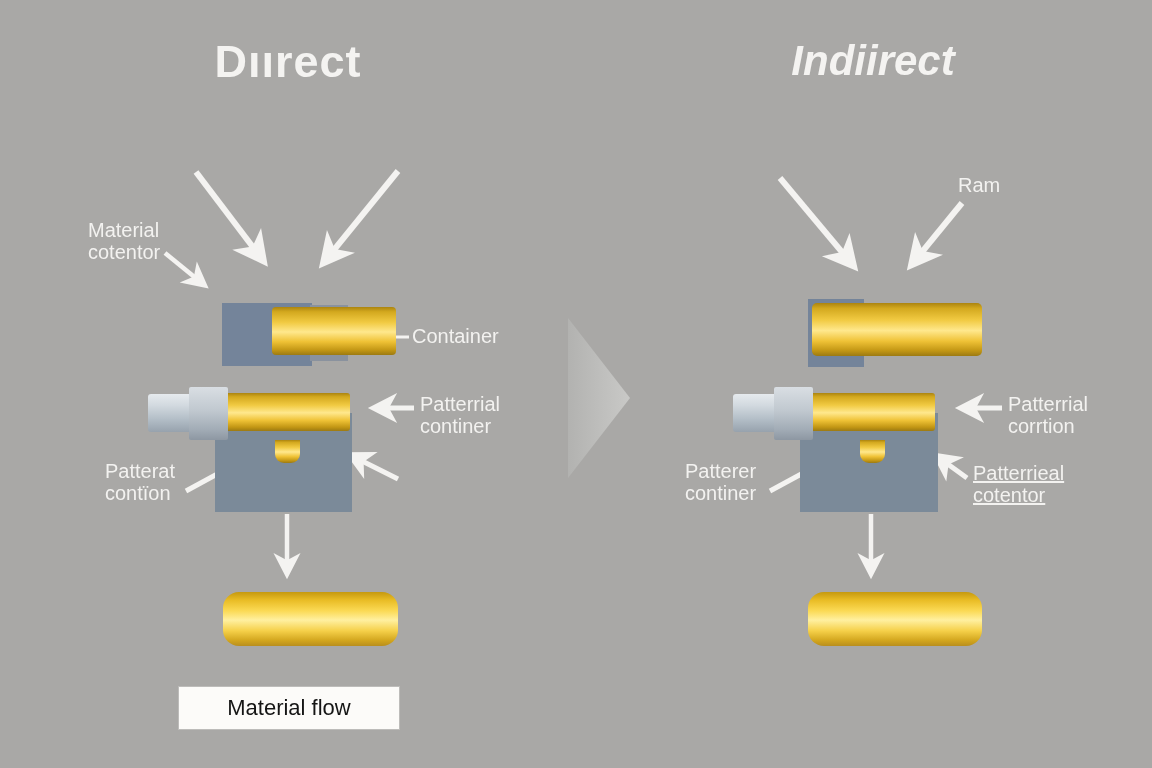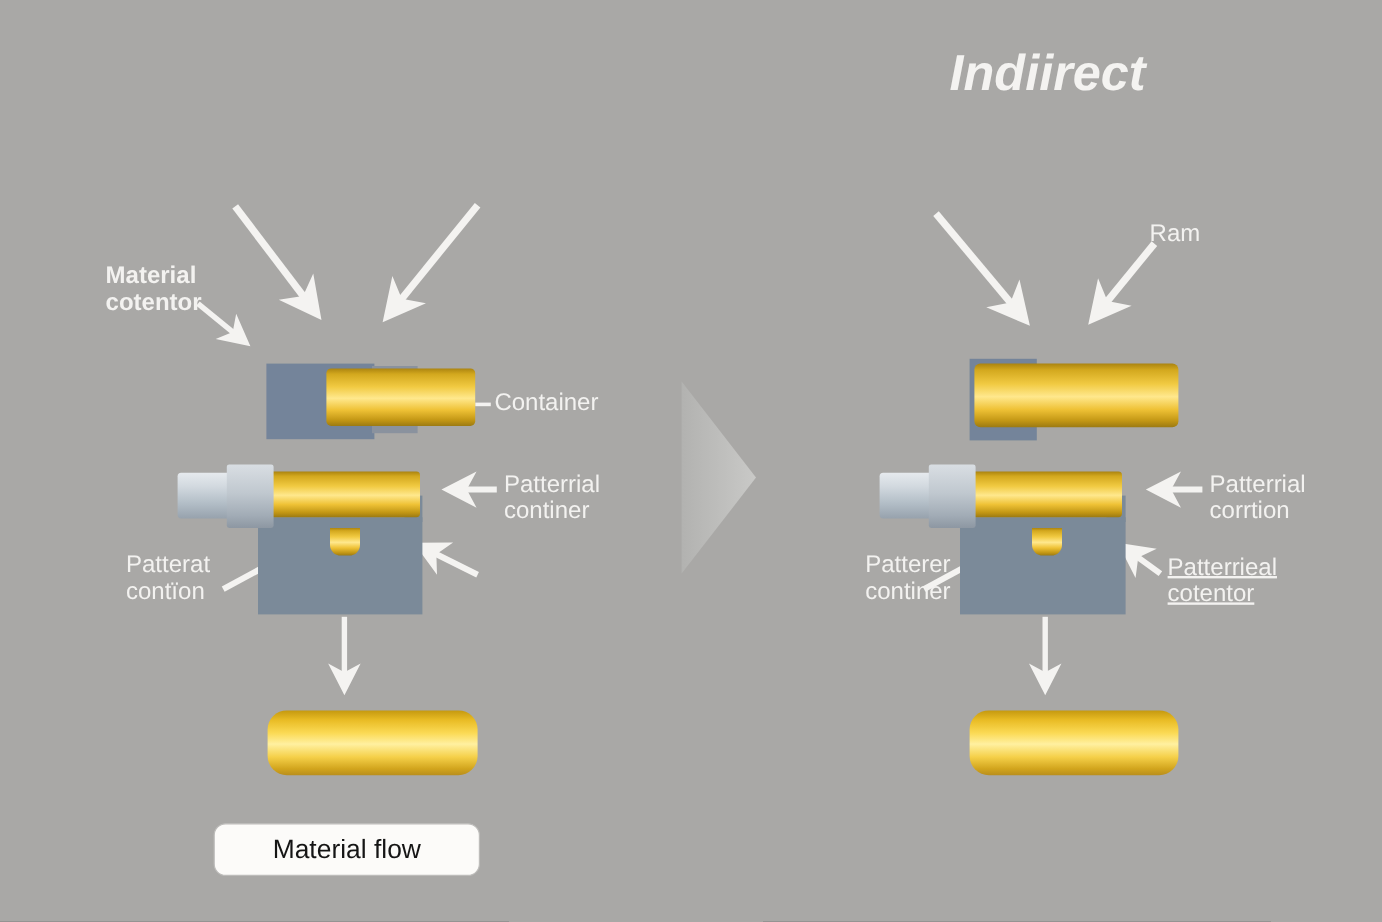--- a/index.html
+++ b/index.html
@@ -37,36 +37,36 @@
   #ramShaftR{left:733px;top:394px;width:50px;height:38px;border-radius:3px;}
   #ramCollarR{left:774px;top:387px;width:39px;height:53px;border-radius:2px;}
   
   .title{position:absolute;color:#f4f3f1;font-weight:700;text-align:center;}
   #titleL{left:168px;top:36px;width:240px;font-size:45px;letter-spacing:1px;}
   #titleR{left:700px;top:36px;width:346px;font-size:42px;line-height:50px;font-style:italic;}
   #titleR span{display:block;}
   
   .label{position:absolute;color:#f3f2f0;font-size:20px;line-height:22px;font-weight:400;}
   .label span{display:block;}
-  #lblMatCotentor{left:88px;top:219px;font-weight:bold;}
+  #lblMatCotentor{left:88px;top:219px;}
   #lblContainer{left:412px;top:325px;text-align:right;}
   #lblPatNaterior{left:420px;top:393px;}
   #lblPatteratContion{left:105px;top:460px;}
   #lblMaterfiaal{left:400px;top:462px;}
-  #lblRam{left:958px;top:184px;}
+  #lblRam{left:958px;top:174px;}
   #lblPatCortion{left:1008px;top:393px;}
-  #lblPattererContiner{left:685px;top:460px;margin-left:36px;}
+  #lblPattererContiner{left:685px;top:460px;}
   #lblPatterriealCotentor{left:973px;top:462px;text-decoration:underline;}
   
   .flow-box{
     position:absolute;background:#fcfbf9;border:1px solid #bdbcba;
     display:flex;align-items:center;justify-content:center;
     font-size:22px;color:#151515;
   }
-  #flowBoxL{left:178px;top:686px;width:220px;height:42px;border-radius:10px;}
+  #flowBoxL{left:178px;top:686px;width:220px;height:42px;}
   #flowBoxR{left:765px;top:686px;width:215px;height:42px;}
 </style>
 </head>
 <body>
 
 <div class="stage">
 
   <svg class="overlay" viewBox="0 0 1152 768">
     <defs>
       <linearGradient id="triGrad" x1="0" y1="0" x2="1" y2="0">
@@ -89,20 +89,21 @@
       <line x1="287" y1="514" x2="287" y2="572" stroke-width="4.5" marker-end="url(#ah)"></line>
       <line x1="780" y1="178" x2="852" y2="264" stroke-width="6" marker-end="url(#ah)"></line>
       <line x1="962" y1="203" x2="913" y2="263" stroke-width="6" marker-end="url(#ah)"></line>
       <line x1="1002" y1="408" x2="963" y2="408" stroke-width="5" marker-end="url(#ah)"></line>
       <line x1="770" y1="491" x2="840" y2="453" stroke-width="5" marker-end="url(#ah)"></line>
       <line x1="967" y1="478" x2="938" y2="457" stroke-width="5" marker-end="url(#ah)"></line>
       <line x1="871" y1="514" x2="871" y2="572" stroke-width="4.5" marker-end="url(#ah)"></line>
     </g>
   </svg>
 
+  <div class="title" id="titleL">Dıırect</div>
   <div class="title" id="titleR">
     <span>Indiirect</span>
   </div>
 
   <div class="shape" id="blkA1"></div>
   <div class="shape" id="blkA2"></div>
   <div class="shape gold" id="goldTopL"></div>
   <div class="shape steel" id="stepL"></div>
   <div class="shape steel" id="blkMainL"></div>
   <div class="shape gold" id="goldMidL"></div>

